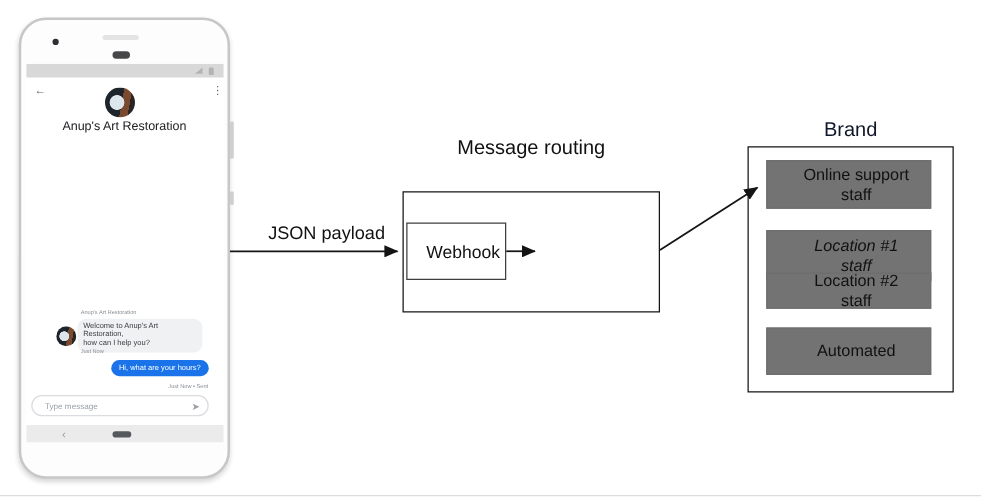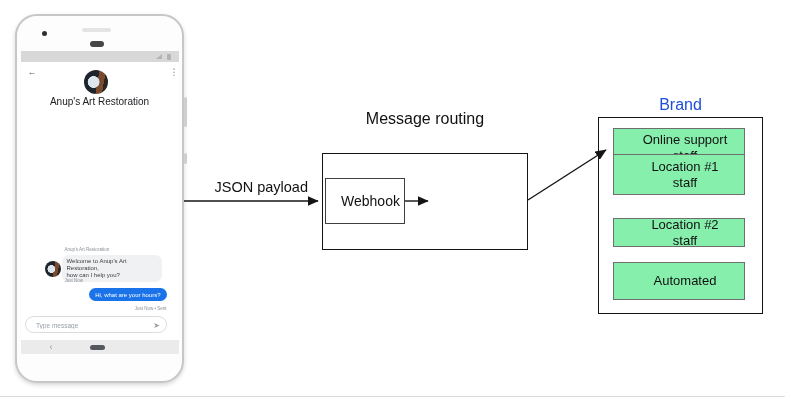--- a/index.html
+++ b/index.html
@@ -47,35 +47,35 @@
   .send{right:6px;top:4px;font-size:8px;color:#9aa0a6;line-height:9px;}
 
   .navbar{left:0;top:289px;width:158px;height:14px;background:#ebebeb;}
   .nav-back{left:29px;top:1.5px;font-size:9px;color:#9a9a9a;}
   .nav-home{left:69px;top:5px;width:15px;height:5px;border-radius:2.5px;background:#55585c;}
 
   
   .d-label{font-size:14.5px;color:#111;text-align:right;}
   .payload-label{left:192px;top:179px;width:116px;}
   .routing-title{left:322px;top:109px;width:206px;font-size:16px;line-height:20px;text-align:center;color:#111;}
-  .brand-title{left:598px;top:96px;width:165px;font-size:16px;text-align:center;color:#1d4ed8;}
+  .brand-title{left:598px;top:96px;width:165px;font-size:16px;text-align:center;color:#0f172a;}
 
   .box-outer{border:1.5px solid #141414;background:#ffffff;}
   .routing-box{left:322px;top:153px;width:206px;height:97px;}
   .brand-box{left:598px;top:117px;width:165px;height:197px;}
 
   .node{border:1.4px solid #3f3f3f;background:#fff;display:flex;align-items:center;
         justify-content:center;text-align:center;font-size:14px;line-height:17px;color:#111;padding-left:11px;}
   .webhook-box{left:325px;top:178px;width:80px;height:46px;}
   .dest-box{left:432px;top:178px;width:90px;height:46px;}
 
-  .brand-item{left:613px;width:132px;border:1.5px solid #6e6e6e;background:#86efac;display:flex;
+  .brand-item{left:613px;width:132px;border:1.5px solid #6e6e6e;background:#737373;display:flex;
               flex-direction:column;align-items:center;justify-content:center;
               font-size:13px;line-height:16px;color:#111;text-align:center;padding-left:12px;}
-  .bi-1{top:128px;height:39px;} .bi-2{top:154px;height:41px;}
+  .bi-1{top:128px;height:39px;} .bi-2{top:184px;height:41px;font-style:italic;}
   .bi-3{top:218px;height:29px;} .bi-4{top:262px;height:38px;text-align:center;}
 
   .arrows{left:0;top:0;width:785px;height:401px;pointer-events:none;}
   .bottom-rule{left:0;top:396px;width:785px;height:1px;background:#dcdcdc;}
 </style>
 </head>
 <body>
 
 <div class="canvas">
 

